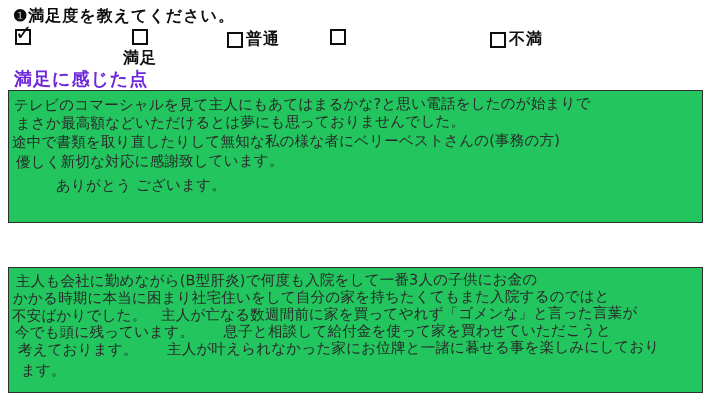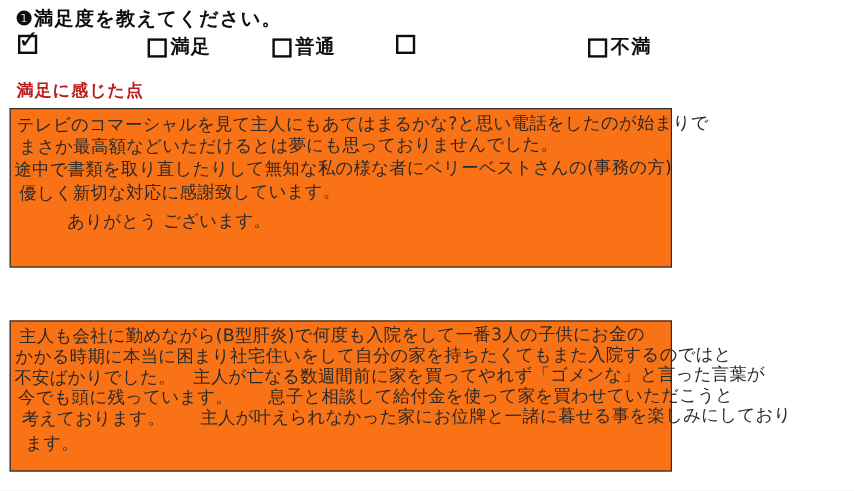--- a/index.html
+++ b/index.html
@@ -15,38 +15,38 @@
     white-space:nowrap;
   }
   #q1-title { top:6px; }
   #q2-title { top:237px; }
   .opt-row { position:absolute; top:29px; left:0; width:712px; height:20px; }
   .opt {
     position:absolute; top:0; display:flex; align-items:center; gap:3px;
     font-family:"Liberation Serif", serif; font-weight:700; font-size:16px;
     letter-spacing:1px; white-space:nowrap;
   }
-  .opt0 { left:15px; } .opt1 { left:123px; } .opt2 { left:227px; }
+  .opt0 { left:15px; } .opt1 { left:123px;flex-direction:column; } .opt2 { left:227px; }
   .opt3 { left:330px; } .opt4 { left:490px;text-align:center; }
   .cb {
     width:12px; height:12px; border:2px solid #0d0d0d;
     display:inline-block; position:relative; background:#fff; flex:0 0 auto;
   }
   .check {
     position:absolute; left:-2px; top:-10px; font-size:21px; font-weight:400;
     color:#0d0d0d; font-family:"DejaVu Sans", sans-serif;
   }
   .sublabel {
     position:absolute; top:67px; left:14px;
-    font-family:Liberation Mono, monospace; font-weight:700; font-size:14px;
-    letter-spacing:1px; color:#b91c1c;
+    font-family:Liberation Mono, monospace; font-weight:700; font-size:18px;
+    letter-spacing:1px; color:#6d28d9;
   }
   .abox {
-    position:absolute; left:8px; width:552px;
-    border:1.5px solid #2e2e2e; background:#f97316; box-sizing:border-box;
+    position:absolute; left:8px; width:695px;
+    border:1.5px solid #2e2e2e; background:#22c55e; box-sizing:border-box;
   }
   #box1 { top:90px; height:133px; }
   #box2 { top:267px; height:126px; }
   .hw {
     position:absolute; white-space:nowrap;
     font-size:14.5px; line-height:18px; color:#2a2a2a;
     letter-spacing:0.2px; font-family:"DejaVu Sans", sans-serif;
   }
   .b1l0 { top:4px;  left:5px;  transform:rotate(-0.2deg); }
   .b1l1 { top:22px; left:7px;  transform:rotate(-0.3deg); }

